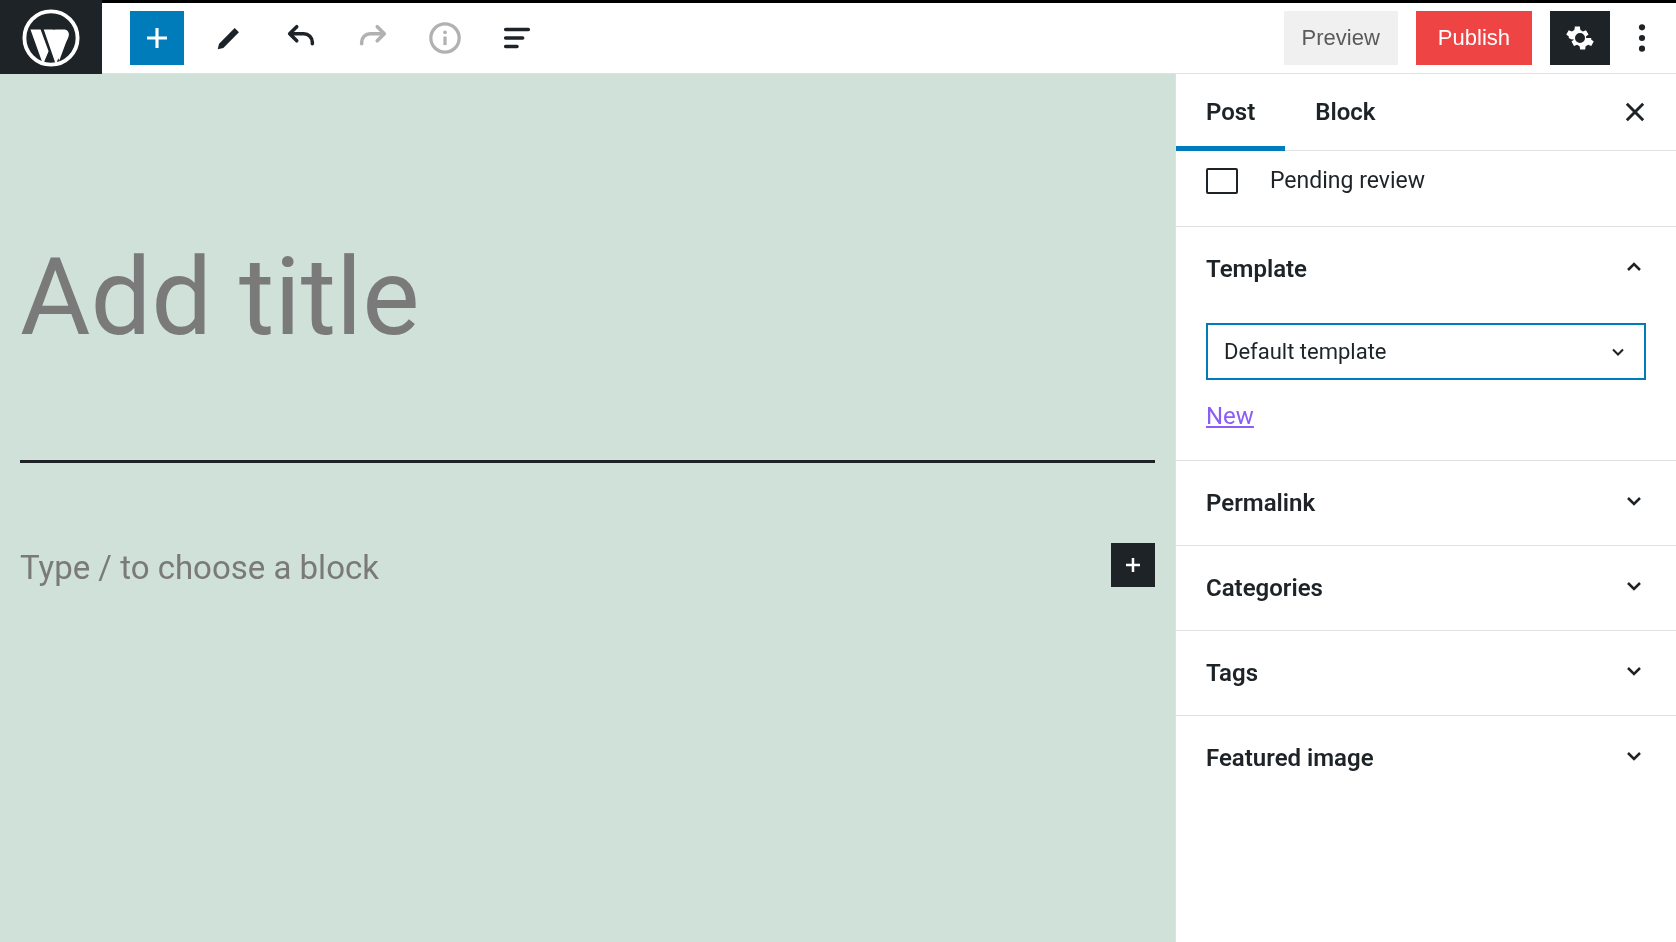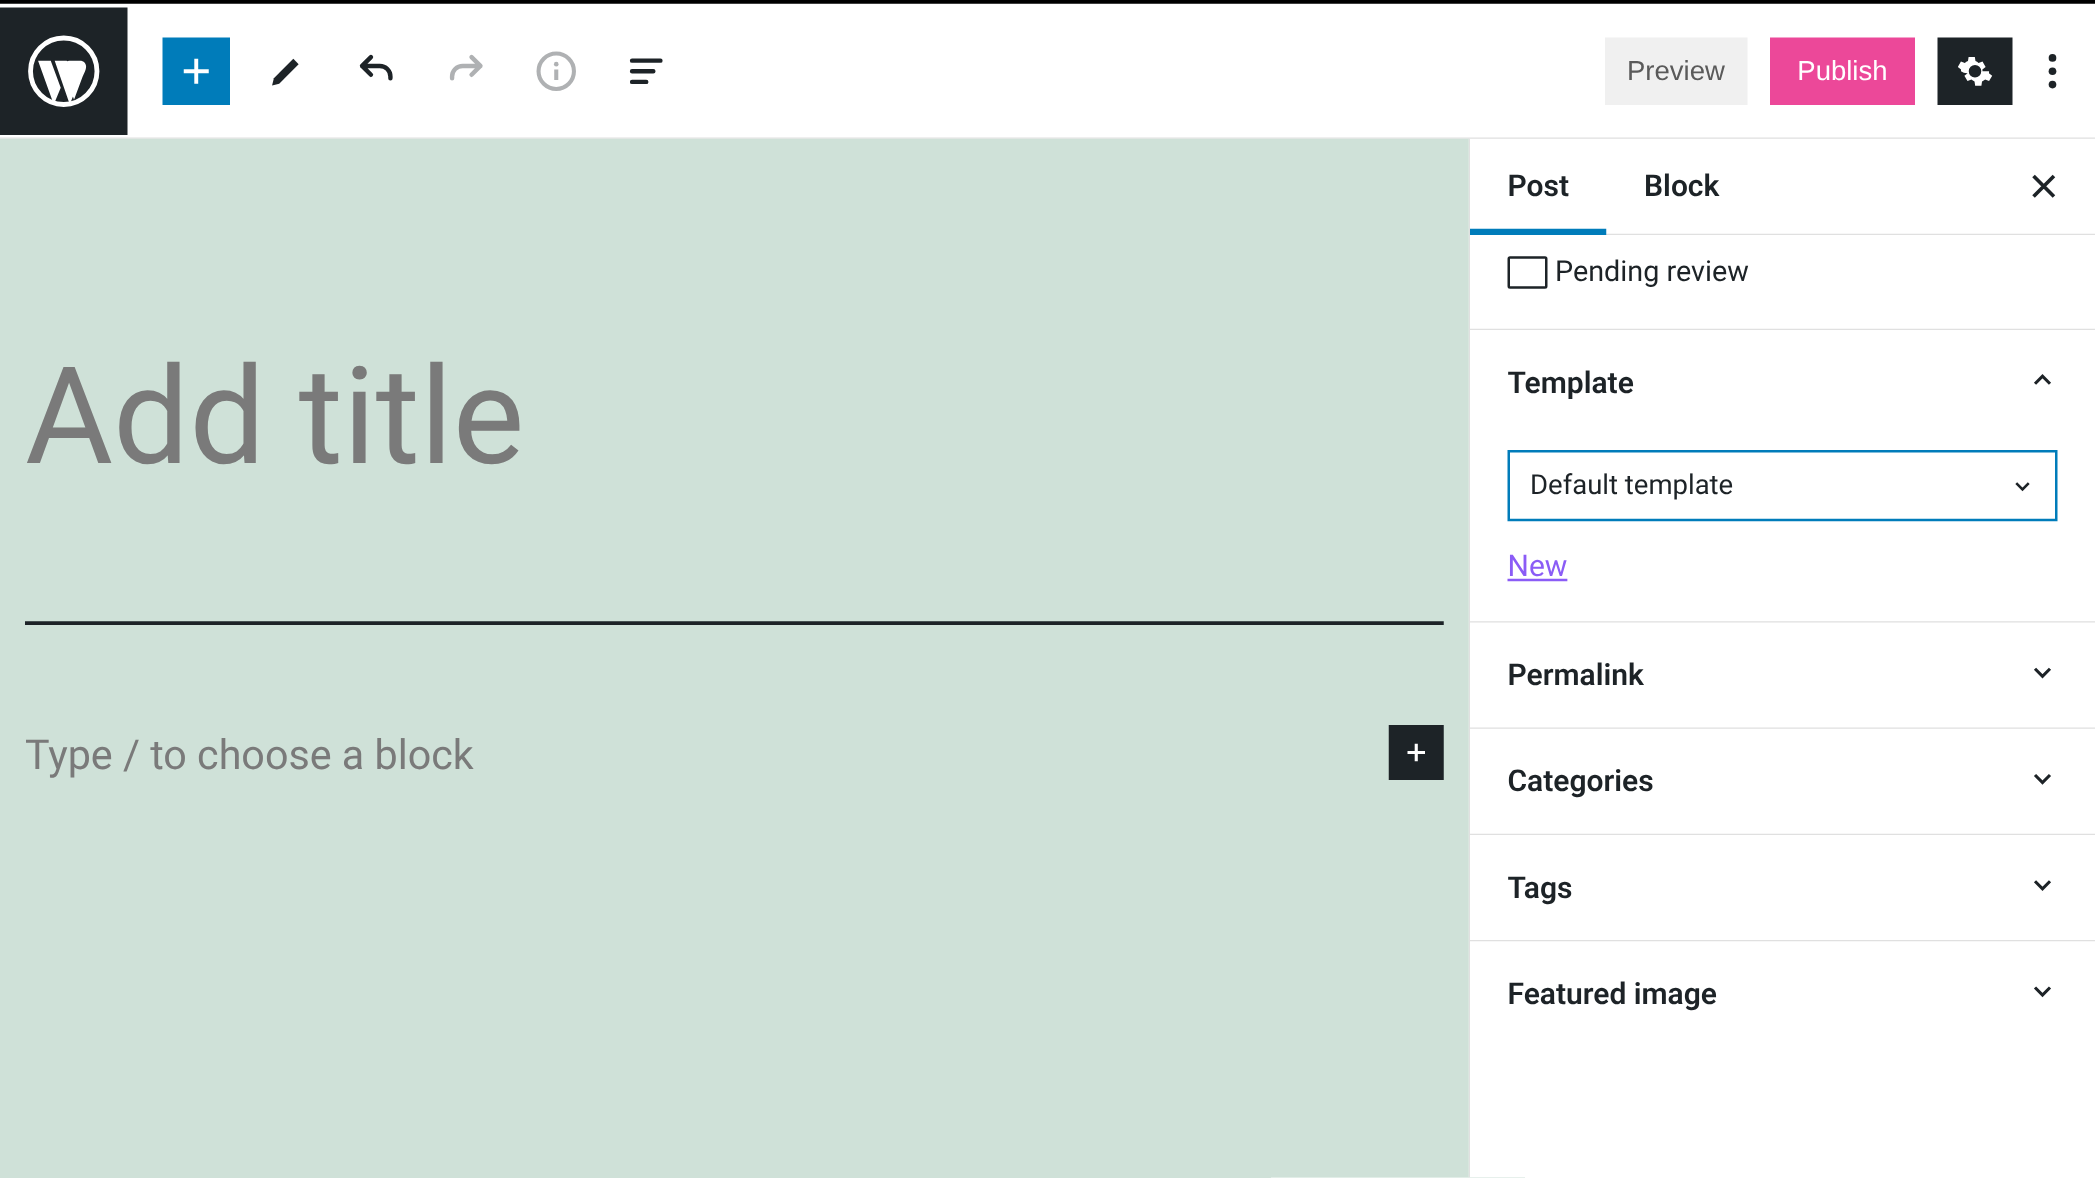--- a/index.html
+++ b/index.html
@@ -1,43 +1,43 @@
 <!DOCTYPE html>
 <html><head>
 <meta charset="utf-8">
 <style>
 * { box-sizing: border-box; margin: 0; padding: 0; }
 body { font-family: -apple-system, BlinkMacSystemFont, "Segoe UI", Roboto, sans-serif; background: #fff; }
 .app { display: flex; flex-direction: column; height: 942px; width: 1676px; border-top: 3px solid #000; }
-.header { display: flex; align-items: center; height: 108px; border-bottom: 1px solid #e0e0e0; }
+.header { display: flex; align-items: center; height: 71px; border-bottom: 1px solid #e0e0e0; }
 .logo { width: 102px; height: 102px; background: #1d2327; display: flex; align-items: center; justify-content: center; }
 .toolbar-left { display: flex; align-items: center; gap: 18px; padding-left: 28px; }
 .btn-add { width: 54px; height: 54px; background: #007cba; display: flex; align-items: center; justify-content: center; color: #fff; }
 .btn-icon { width: 54px; height: 54px; display: flex; align-items: center; justify-content: center; }
 .btn-icon.disabled svg { opacity: 0.35; }
 .toolbar-right { margin-left: auto; display: flex; align-items: center; gap: 18px; padding-right: 20px; }
 .btn-preview { background: #f0f0f0; color: #5a5a5a; padding: 14px 18px; font-size: 22px; border: none; }
-.btn-publish { background: #ec4899; color: #fff; padding: 14px 22px; font-size: 22px; border: none; }
+.btn-publish { background: #ef4444; color: #fff; padding: 14px 22px; font-size: 22px; border: none; }
 .btn-settings { width: 60px; height: 54px; background: #1d2327; display: flex; align-items: center; justify-content: center; }
 .btn-options { width: 28px; height: 54px; display: flex; align-items: center; justify-content: center; }
 .body { display: flex; flex: 1; min-height: 0; }
 .editor { flex: 1; background: #cfe1d8; padding: 0 20px; position: relative; }
 .title-input { width: 100%; border: none; background: transparent; font-size: 108px; color: #a16207; font-weight: 400; padding-top: 160px; padding-bottom: 100px; border-bottom: 3px solid #1d2327; outline: none; font-family: inherit; }
 .title-input::placeholder { color: #7a7a7a; }
 .block-area { margin-top: 80px; display: flex; align-items: flex-end; }
 .block-prompt { font-size: 33px; color: #7a7a7a; }
 .btn-block-add { margin-left: auto; width: 44px; height: 44px; background: #1d2327; display: flex; align-items: center; justify-content: center; }
 .sidebar { width: 501px; border-left: 1px solid #e0e0e0; display: flex; flex-direction: column; }
 .tabs { display: flex; align-items: center; border-bottom: 1px solid #e0e0e0; position: relative; }
 .tab { padding: 24px 30px; font-size: 24px; font-weight: 600; color: #1d2327; cursor: pointer; }
 .tab.active { position: relative; }
 .tab.active::after { content: ''; position: absolute; bottom: -1px; left: 0; right: 0; height: 5px; background: #007cba; }
 .btn-close { margin-left: auto; width: 54px; height: 54px; display: flex; align-items: center; justify-content: center; margin-right: 14px; }
 .panels { flex: 1; overflow-y: auto; }
-.status-row { display: flex; align-items: center; padding: 16px 30px 32px; gap: 6px; }
+.status-row { display: flex; align-items: center; padding: 16px 30px 32px; gap: 32px; }
 .checkbox { width: 32px; height: 26px; border: 2px solid #1d2327; border-radius: 2px; }
 .status-label { font-size: 23px; color: #1d2327; }
 .panel { border-top: 1px solid #e0e0e0; }
 .panel-header { display: flex; justify-content: space-between; padding: 28px 30px; cursor: pointer; }
 .panel-title { font-size: 24px; font-weight: 600; color: #1d2327; }
 .panel-body { padding: 12px 30px 30px; }
 .select { width: 100%; border: 2px solid #007cba; padding: 14px 16px; font-size: 22px; color: #1d2327; display: flex; align-items: center; justify-content: space-between; background: #fff; gap: 43px; }
 .link-new { display: inline-block; margin-top: 22px; font-size: 24px; color: #8b5cf6; text-decoration: underline; }
 svg { display: block; }
 </style>

